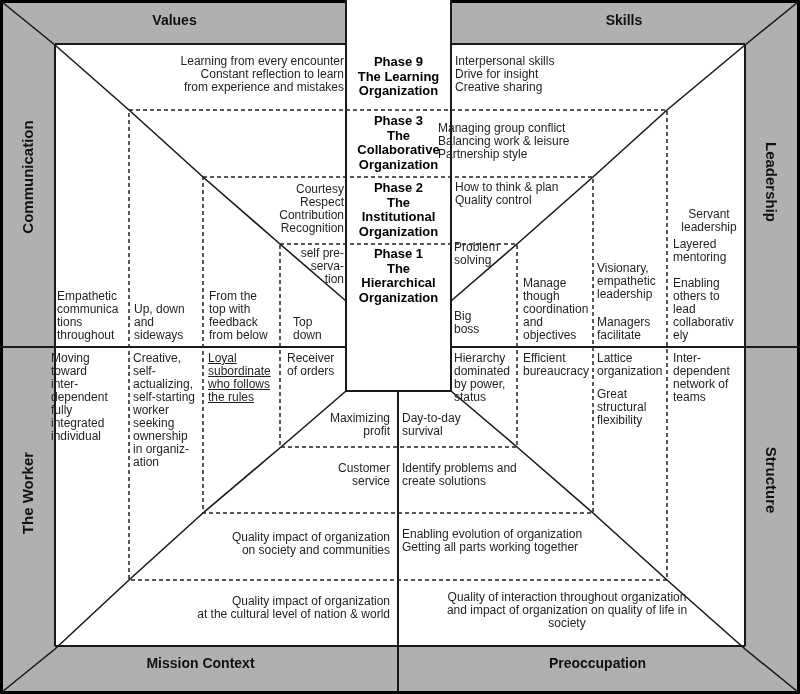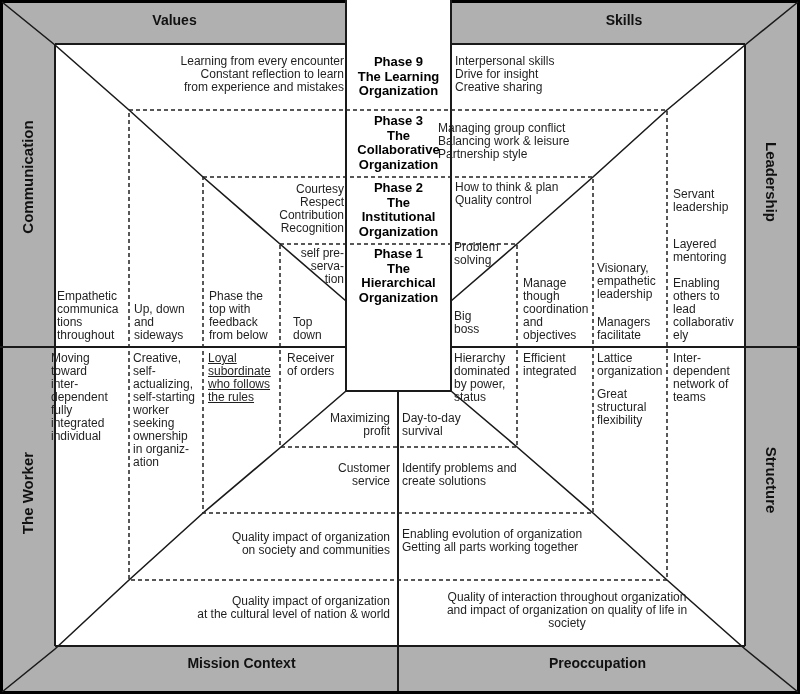--- a/index.html
+++ b/index.html
@@ -62,21 +62,21 @@
 
     <g stroke="#222" stroke-width="1.5" fill="none" stroke-dasharray="4,3">
       <rect x="129" y="110" width="538" height="470"></rect>
       <rect x="203" y="177" width="390" height="336"></rect>
       <rect x="280" y="244" width="237" height="203"></rect>
     </g>
   </svg>
 
   <div class="frame-label" style="left:3px;top:12px;width:343px;">Values</div>
   <div class="frame-label" style="left:451px;top:12px;width:346px;">Skills</div>
-  <div class="frame-label" style="left:3px;top:655px;width:395px;padding-left:41px;">Mission Context</div>
+  <div class="frame-label" style="left:3px;top:655px;width:395px;">Mission Context</div>
   <div class="frame-label" style="left:398px;top:655px;width:399px;">Preoccupation</div>
   <div class="rot rot-left" style="left:-72px;top:167px;">Communication</div>
   <div class="rot rot-left" style="left:-72px;top:483px;">The Worker</div>
   <div class="rot rot-right" style="left:671px;top:172px;">Leadership</div>
   <div class="rot rot-right" style="left:671px;top:470px;">Structure</div>
 
   <div class="phase" style="left:346px;top:55px;width:105px;">Phase 9
 The Learning
 Organization</div>
   <div class="phase" style="left:346px;top:114px;width:105px;">Phase 3
@@ -114,40 +114,40 @@
   <div class="cell" style="left:454px;top:241px;width:80px;">Problem
 solving</div>
 
   <div class="cell" style="left:57px;top:290px;width:72px;">Empathetic
 communica
 tions
 throughout</div>
   <div class="cell" style="left:134px;top:303px;width:68px;">Up, down
 and
 sideways</div>
-  <div class="cell" style="left:209px;top:290px;width:70px;">Phase the
+  <div class="cell" style="left:209px;top:290px;width:70px;">From the
 top with
 feedback
 from below</div>
   <div class="cell" style="left:286px;top:316px;width:56px;margin-left:7px;">Top
 down</div>
 
   <div class="cell" style="left:454px;top:310px;width:60px;">Big
 boss</div>
   <div class="cell" style="left:523px;top:277px;width:78px;">Manage
 though
 coordination
 and
 objectives</div>
   <div class="cell" style="left:597px;top:262px;width:72px;">Visionary,
 empathetic
 leadership</div>
   <div class="cell" style="left:597px;top:316px;width:72px;">Managers
 facilitate</div>
-  <div class="cell" style="left:673px;top:188px;width:72px;">Servant
+  <div class="cell" style="left:673px;top:208px;width:72px;text-align:center;">Servant
 leadership</div>
   <div class="cell" style="left:673px;top:238px;width:72px;">Layered
 mentoring</div>
   <div class="cell" style="left:673px;top:277px;width:72px;">Enabling
 others to
 lead
 collaborativ
 ely</div>
 
   <div class="cell" style="left:51px;top:352px;width:76px;">Moving
@@ -171,21 +171,21 @@
 who follows
 the rules</div>
   <div class="cell" style="left:287px;top:352px;width:58px;">Receiver
 of orders</div>
 
   <div class="cell" style="left:454px;top:352px;width:64px;">Hierarchy
 dominated
 by power,
 status</div>
   <div class="cell" style="left:523px;top:352px;width:72px;">Efficient
-integrated</div>
+bureaucracy</div>
   <div class="cell" style="left:597px;top:352px;width:72px;">Lattice
 organization</div>
   <div class="cell" style="left:597px;top:388px;width:72px;">Great
 structural
 flexibility</div>
   <div class="cell" style="left:673px;top:352px;width:72px;">Inter-
 dependent
 network of
 teams</div>
 

